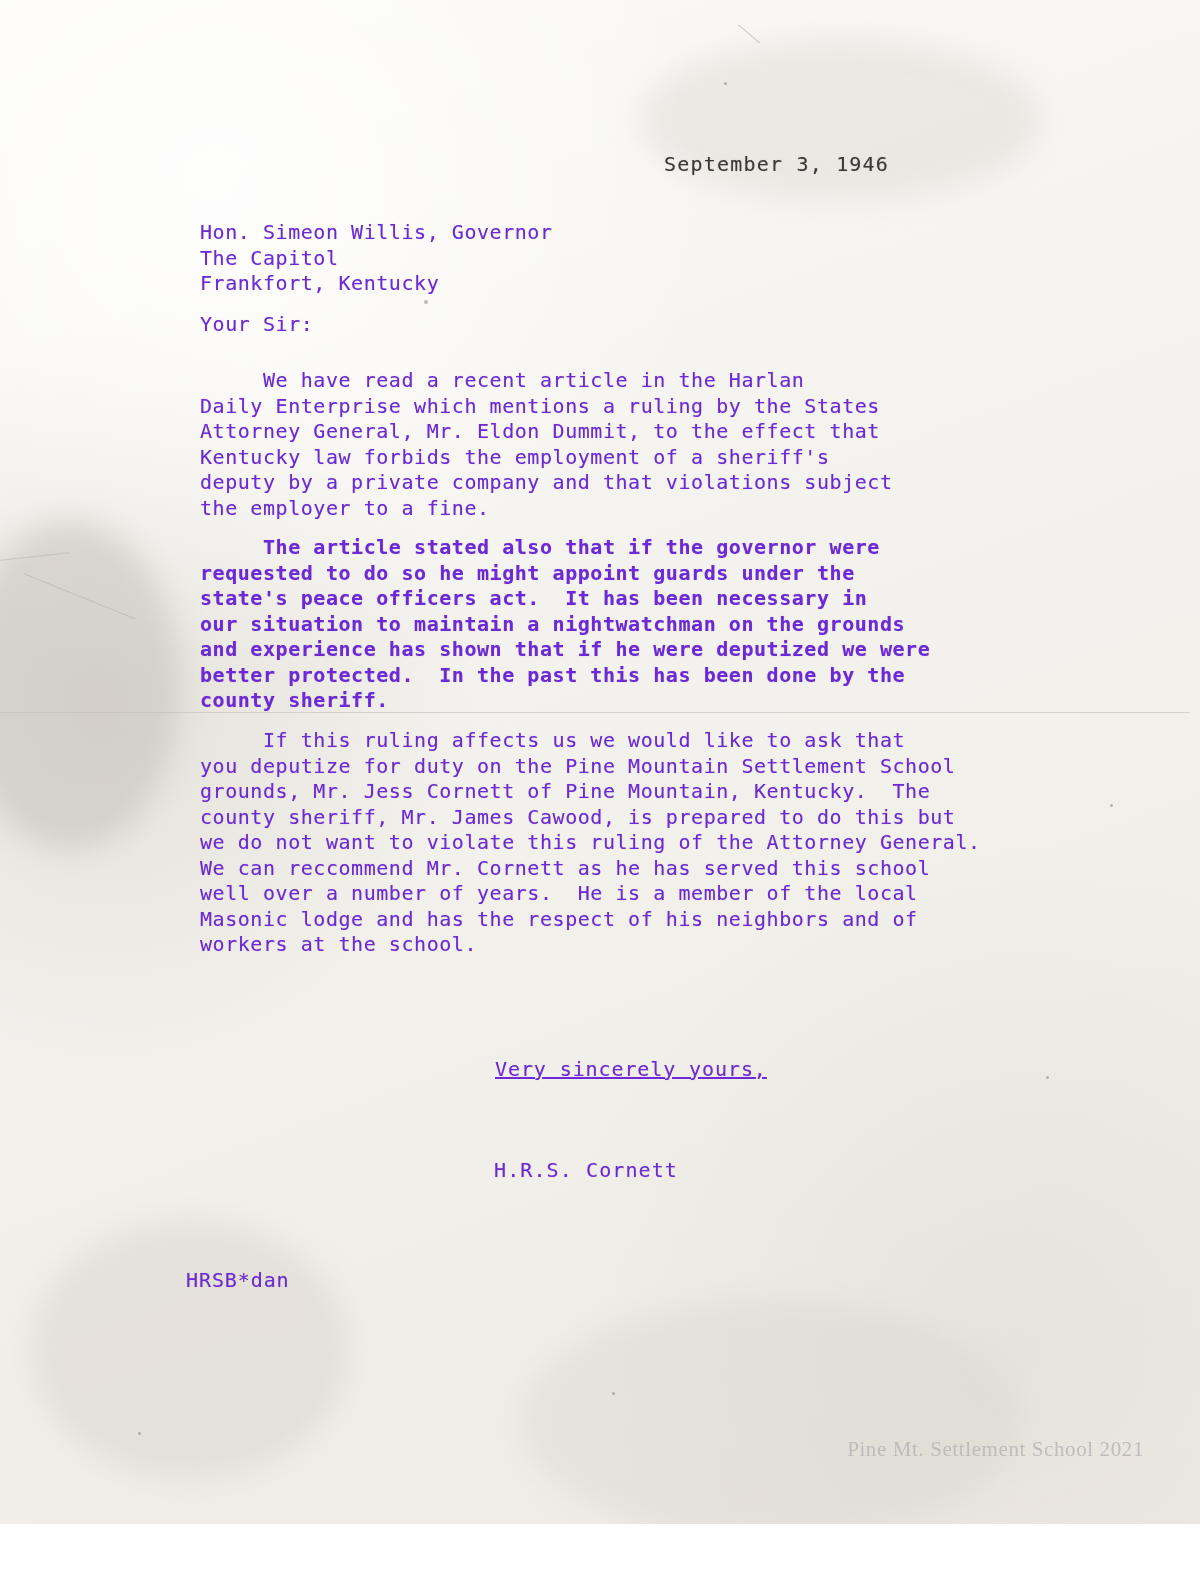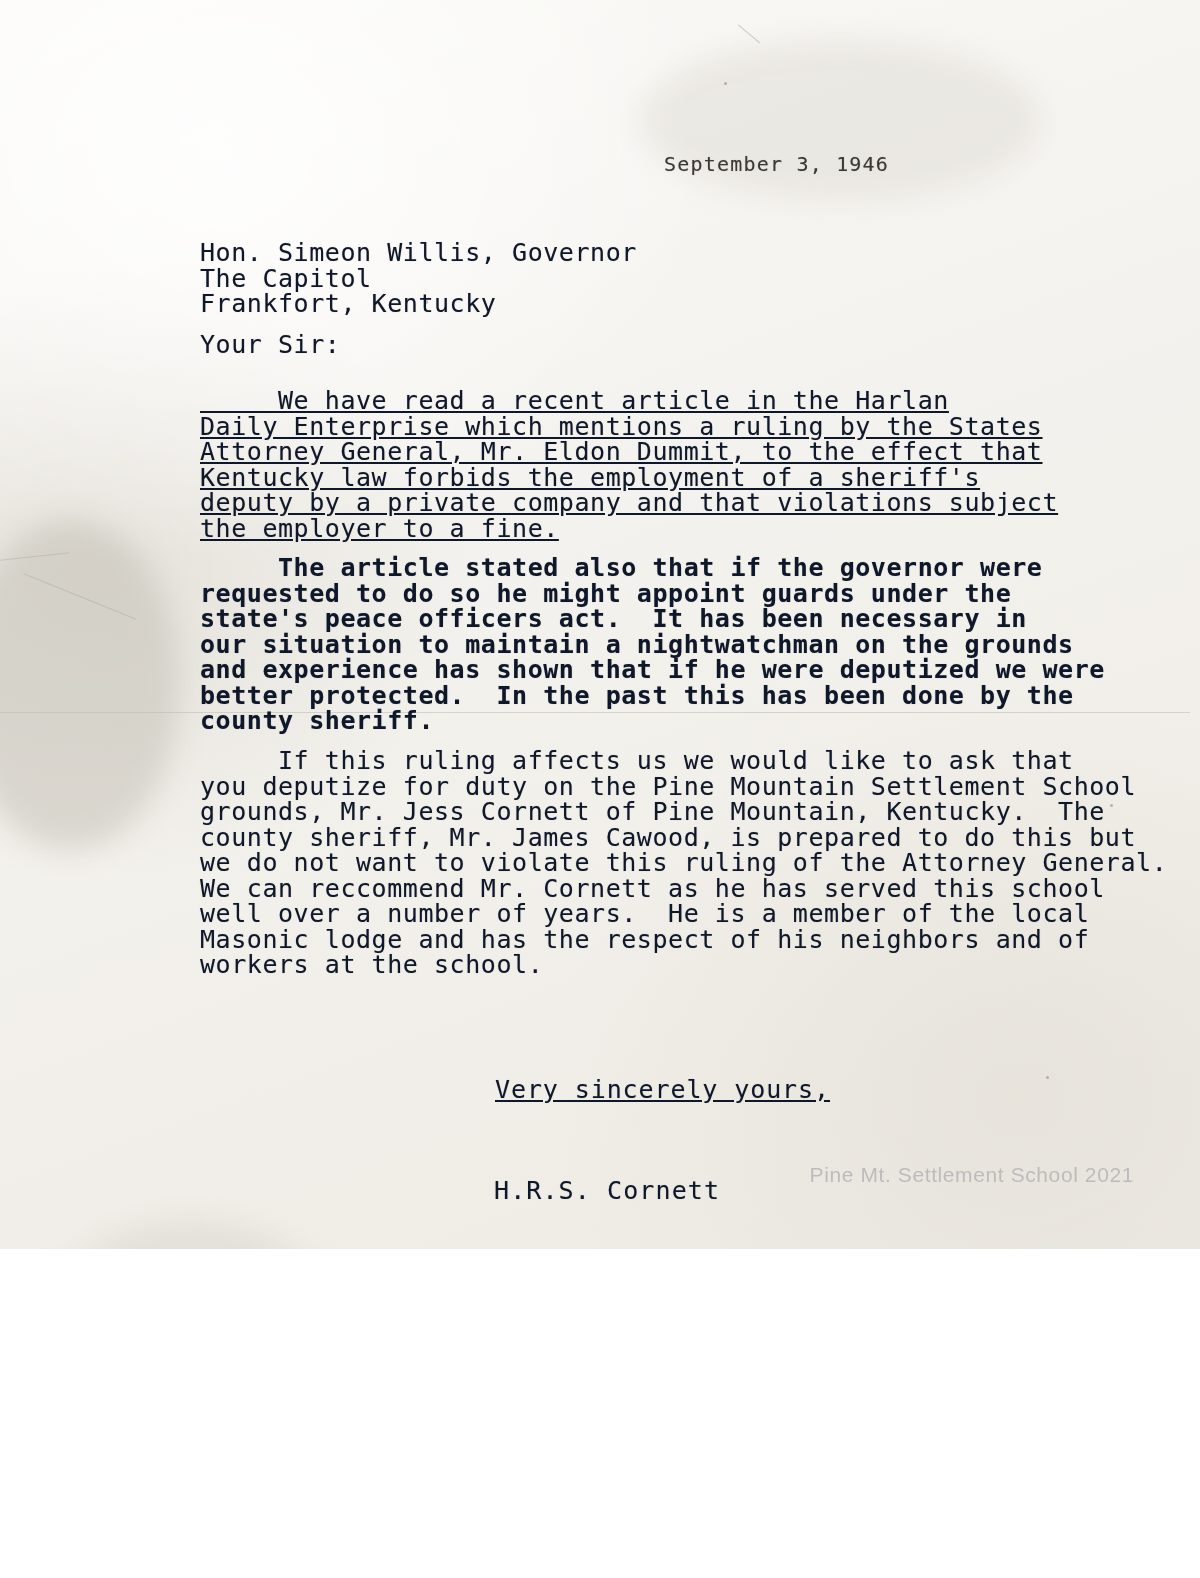--- a/index.html
+++ b/index.html
@@ -3,21 +3,21 @@
 <meta charset="utf-8">
 <style>
   html, body {
     margin: 0;
     padding: 0;
     background: #ffffff;
   }
   .page {
     position: relative;
     width: 1200px;
-    height: 1249px;
+    height: 1524px;
     background: #f2f0ec;
     overflow: hidden;
     font-family: "DejaVu Sans Mono", monospace;
     color: #2b2b2b;
   }
   
   .paper-tint {
     position: absolute;
     inset: 0;
     background:
@@ -74,43 +74,42 @@
     left: 664px;
     top: 152px;
     font-size: 20px;
     letter-spacing: 1.2px;
   }
 
   .block {
     position: absolute;
     left: 200px;
     white-space: pre;
-    font-size: 25px;
+    font-size: 20px;
     line-height: 25.5px;
     letter-spacing: 0.55px;
-    color: #0f172a;
+    color: #6d28d9;
     text-shadow: 0 0 1px rgba(60,58,54,0.30);
-    margin-top: 20px;
   }
 
   .addr      { top: 220px; }
   .salut     { top: 312px; }
-  .para1     { top: 368px; text-decoration: underline; }
+  .para1     { top: 368px; }
   .para2     { top: 535px; font-weight: bold; }
   .para3     { top: 728px; }
   .para4     { top: 970px; }
   .closing   { top: 1057px; left: 495px; letter-spacing: 0.9px; text-decoration: underline; }
   .signature { top: 1158px; left: 494px; letter-spacing: 1.1px; }
   .initials  { top: 1268px; left: 186px; letter-spacing: 0.9px; }
 
   .watermark {
     position: absolute;
-    right: 66px;
+    right: 56px;
     bottom: 62px;
-    font-family: Liberation Sans, sans-serif;
+    font-family: Liberation Serif, serif;
     font-size: 21px;
     letter-spacing: 0.6px;
     color: #bcbcbc;
     white-space: pre;
   }
 
   .speck {
     position: absolute;
     background: rgba(110,106,98,0.45);
     border-radius: 50%;

